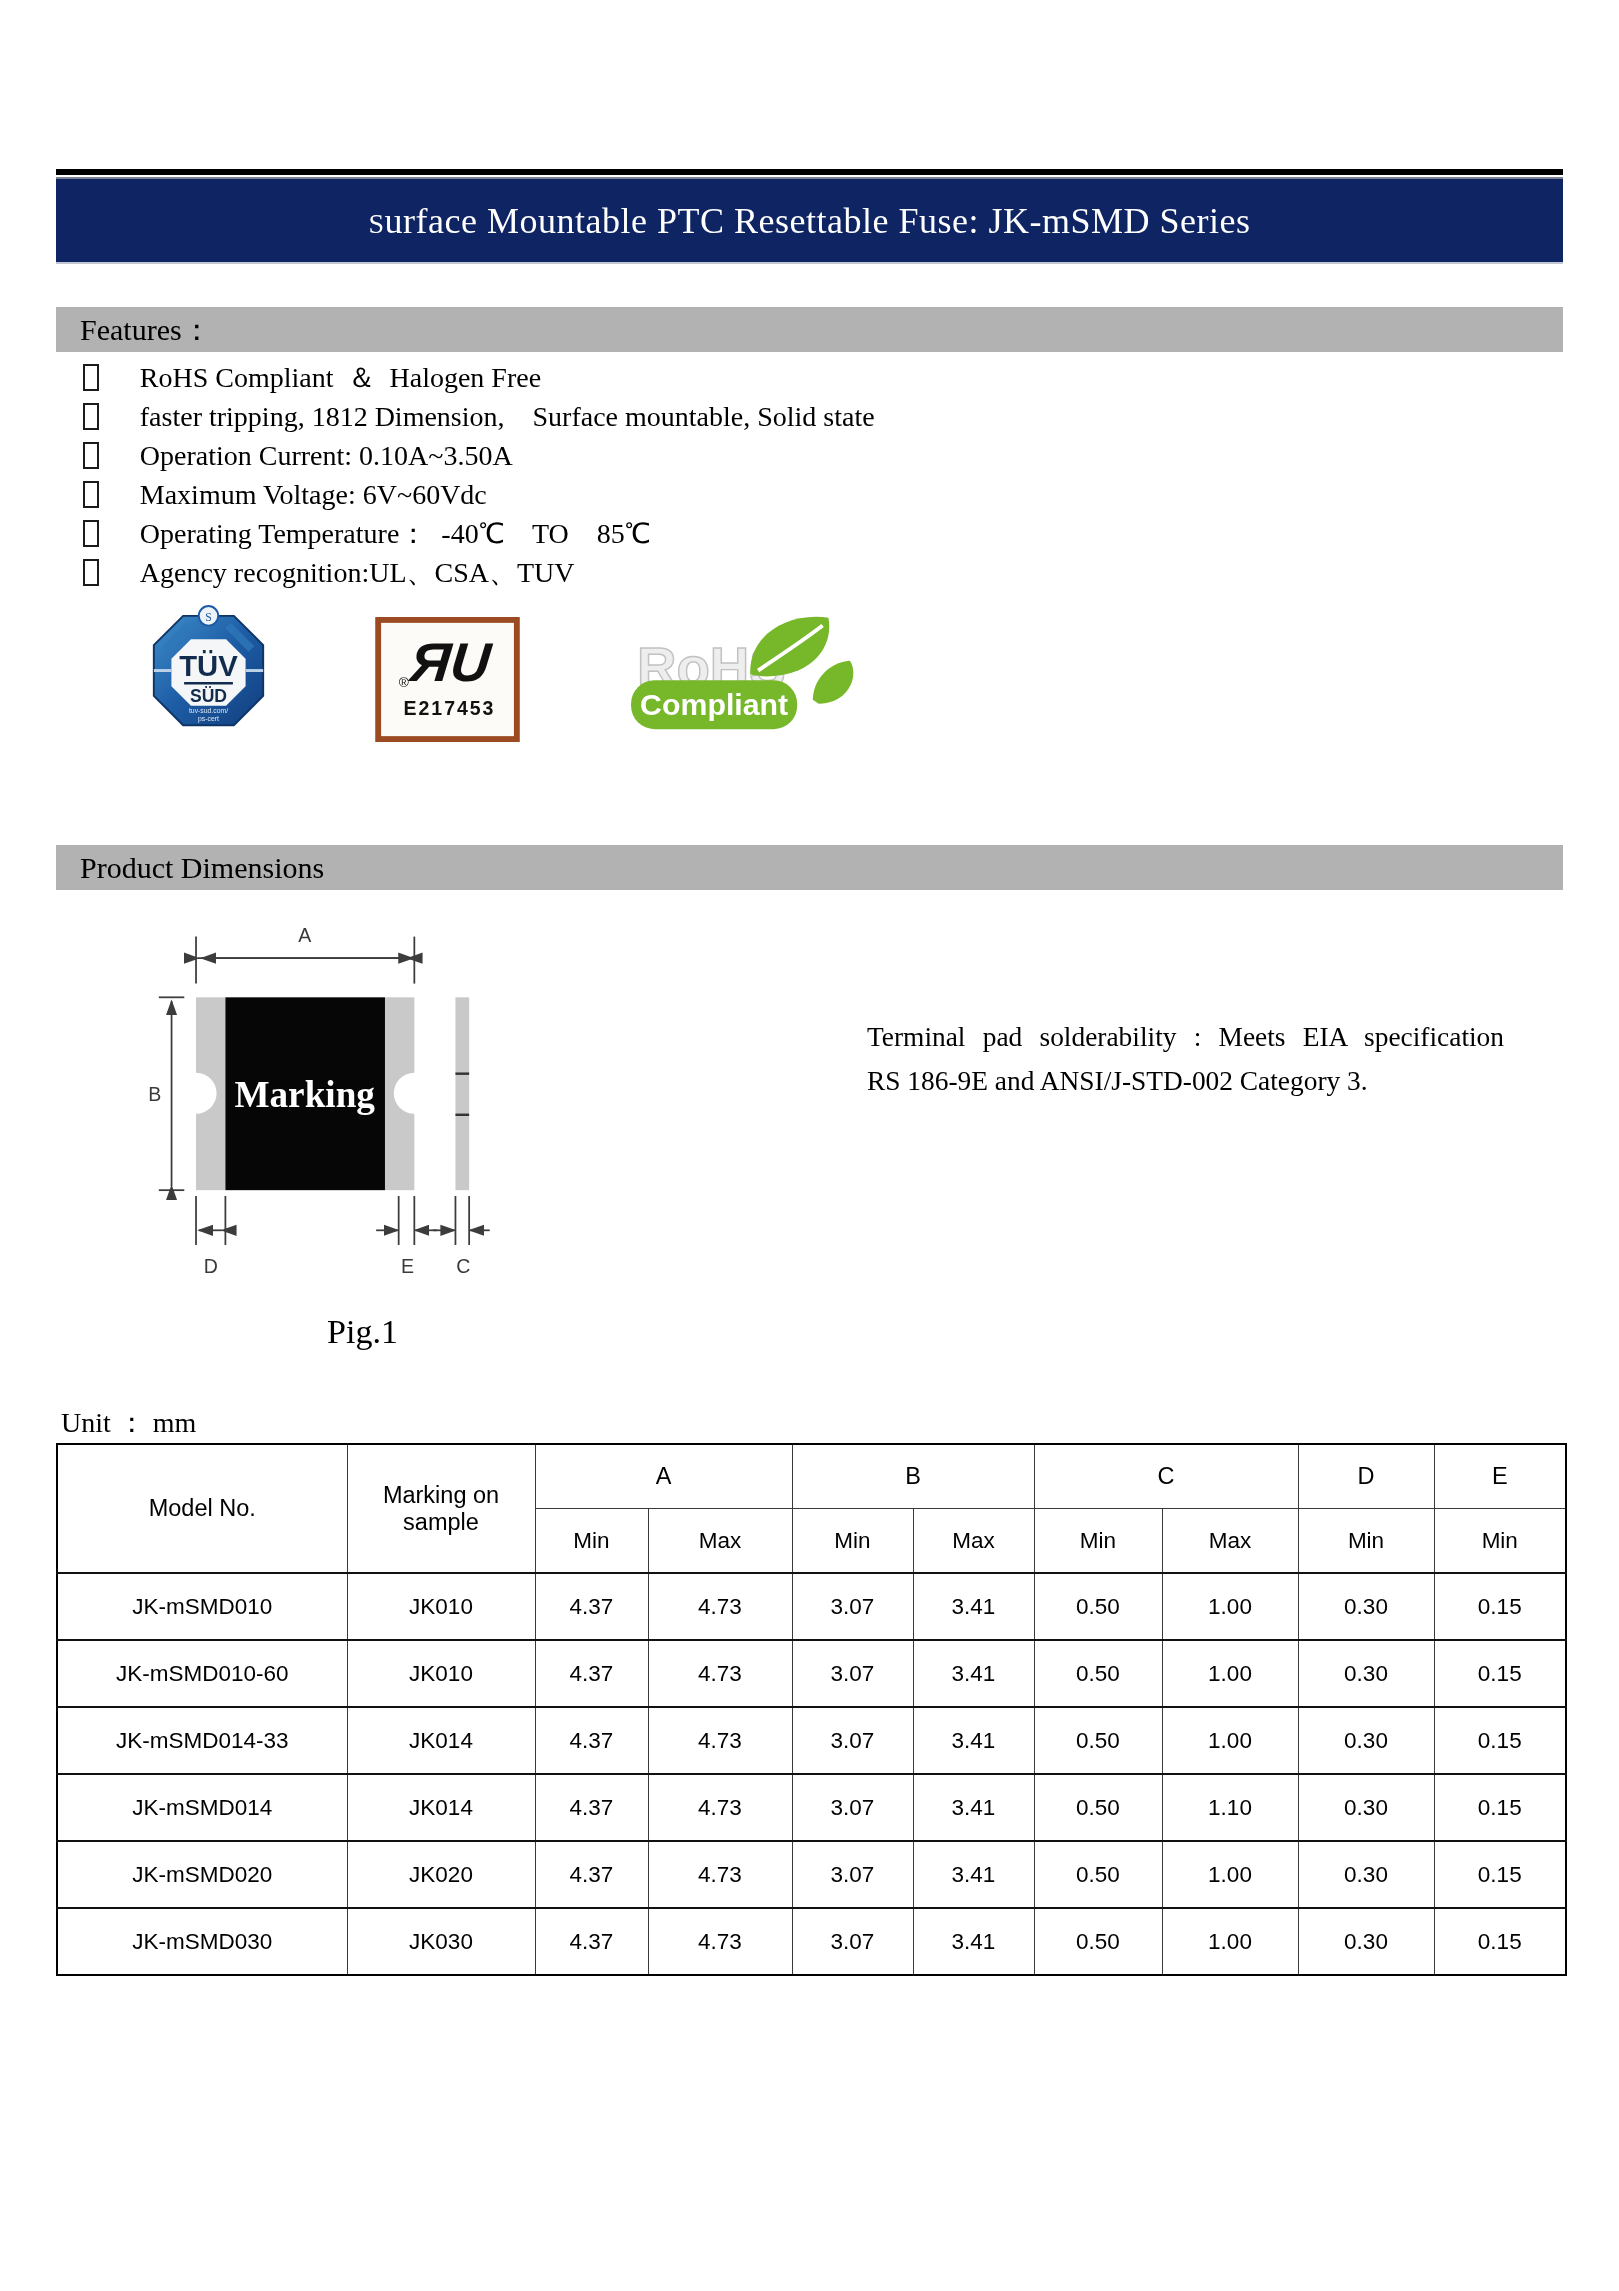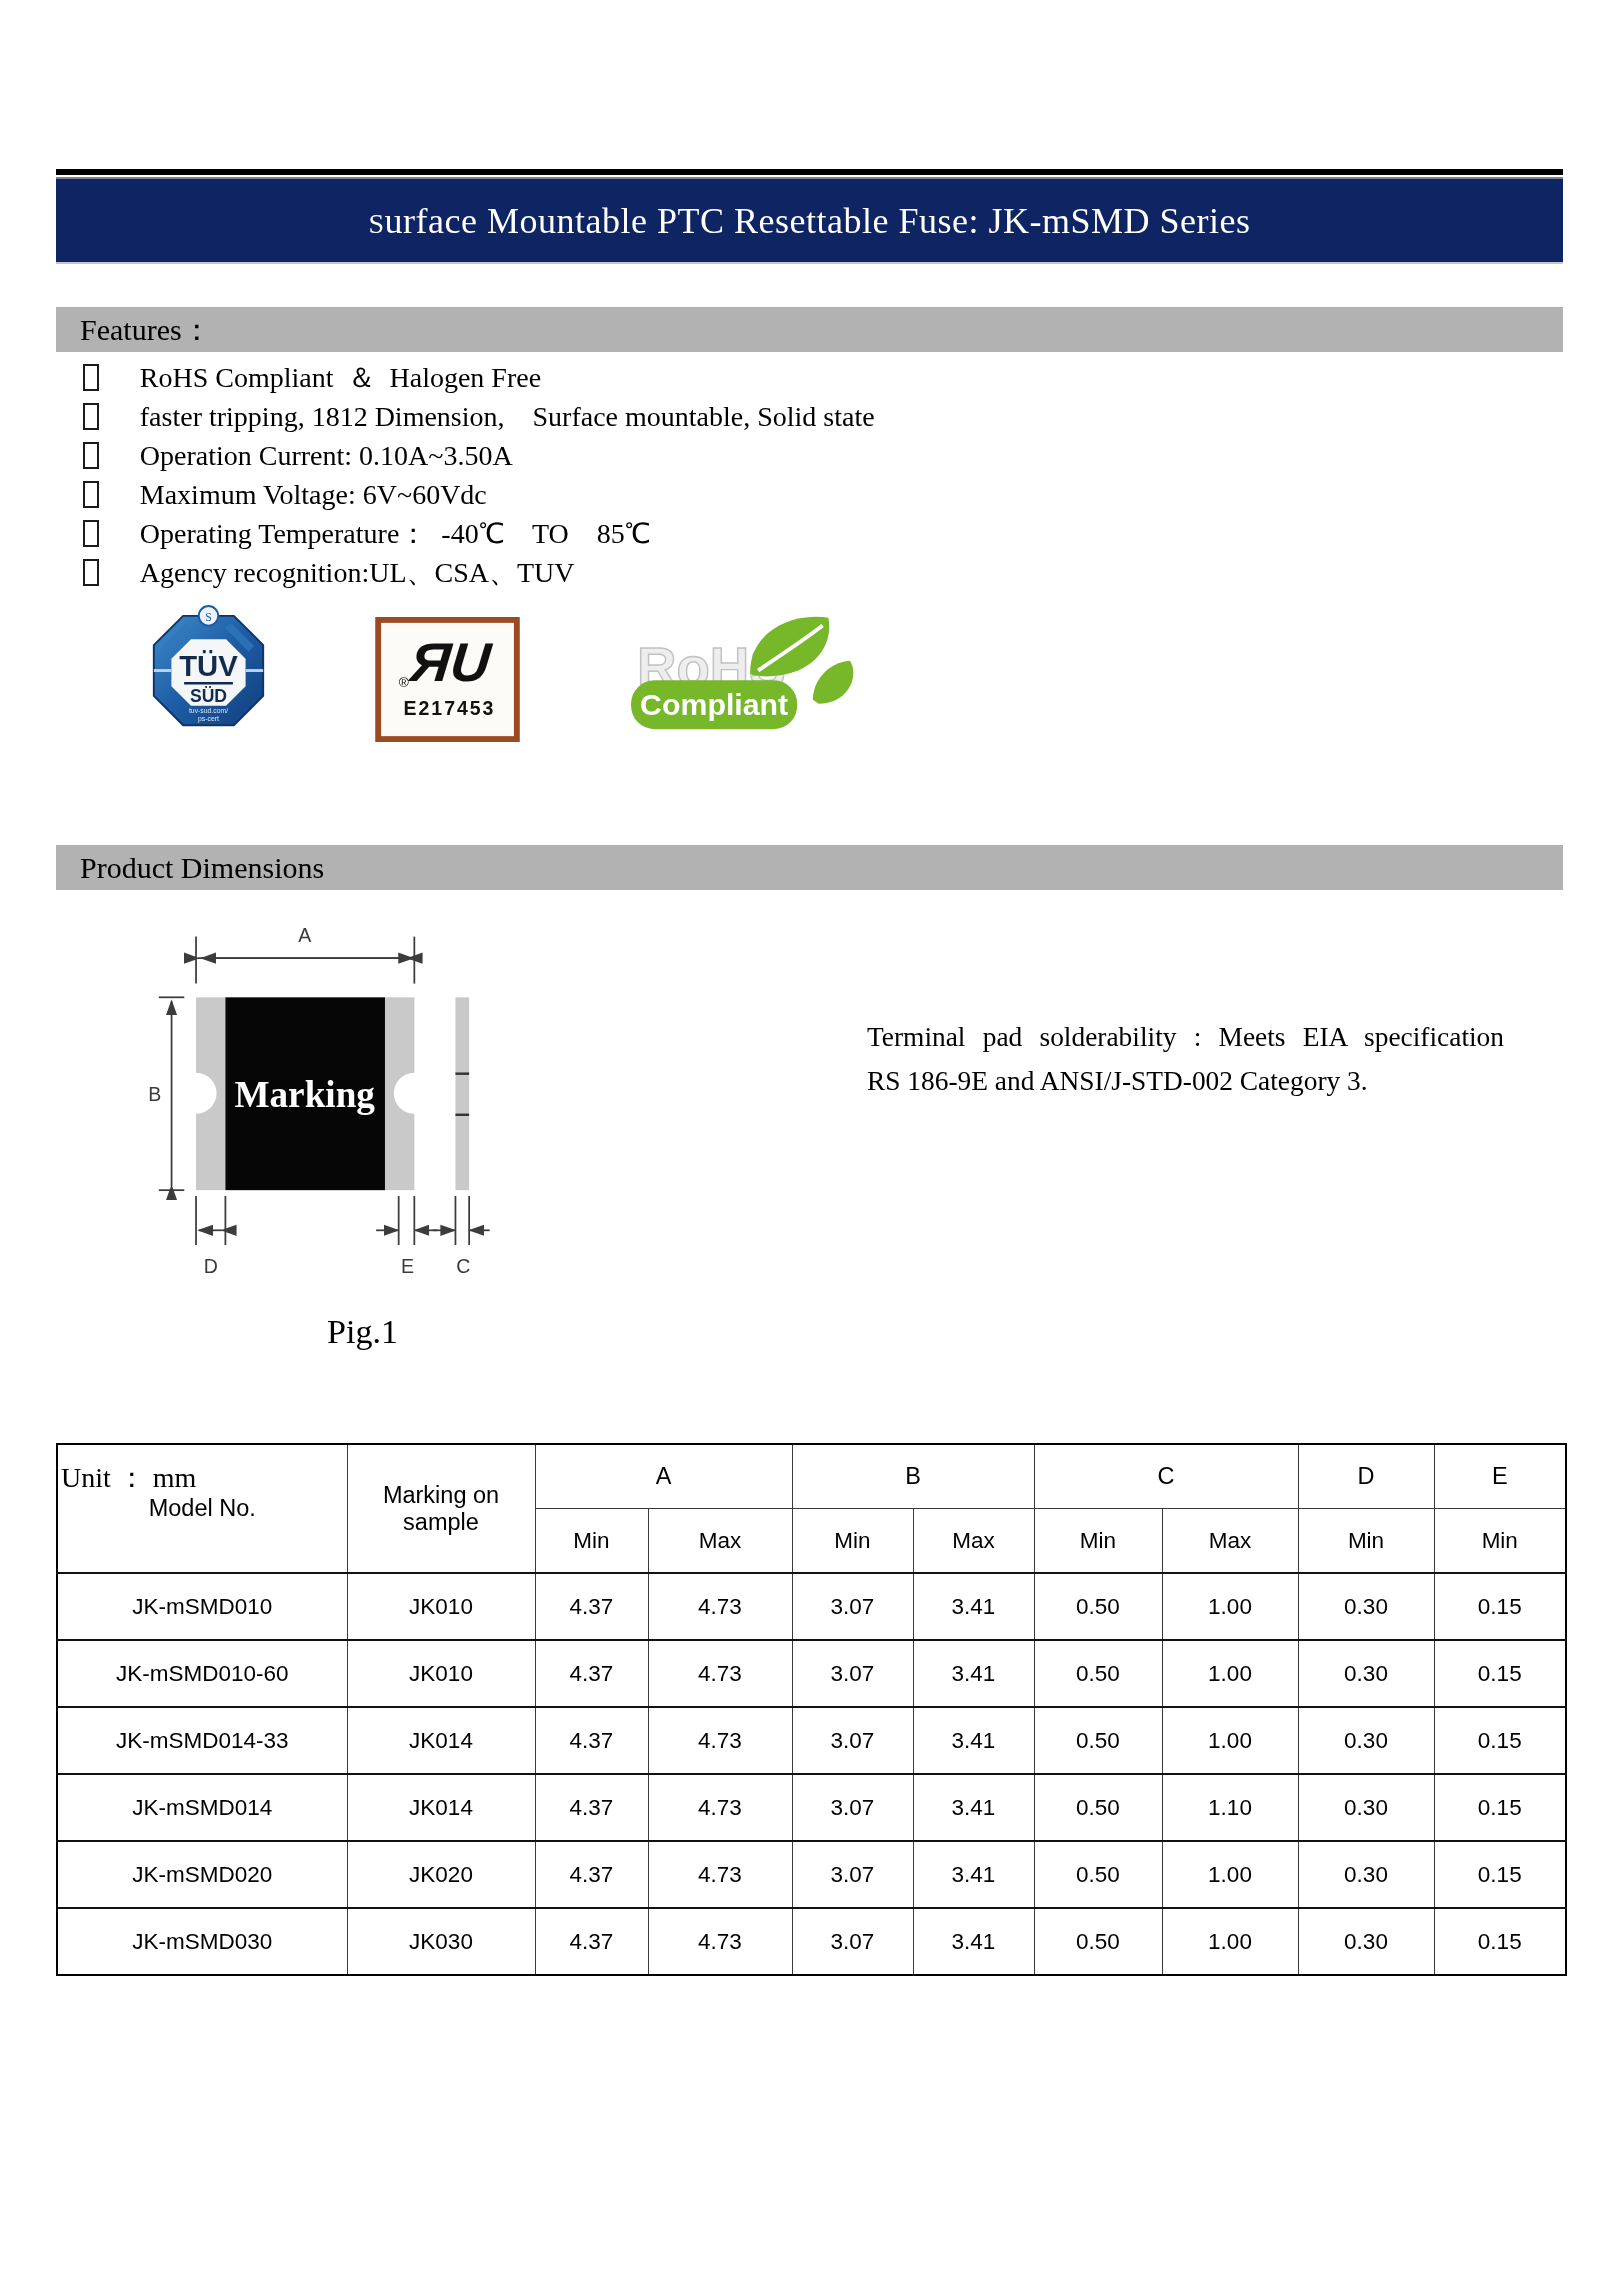--- a/index.html
+++ b/index.html
@@ -34,21 +34,21 @@
   .logo { position:absolute; }
   .tuv-logo { left:147px; top:602px; }
   .ul-logo  { left:375px; top:617px; }
   .rohs-logo{ left:627px; top:606px; }
   
   .fig-svg { position:absolute; left:137px; top:919px; }
   .fig-caption { position:absolute; left:284px; top:1313px; width:157px; text-align:center; font-size:34px; }
   .terminal-text { position:absolute; left:867px; top:1015px; width:637px; font-size:27.4px; line-height:44px; }
   .terminal-text .just { text-align:justify; text-align-last:justify; }
   
-  .unit-label { position:absolute; left:61px; top:1459px; font-size:28px; white-space:pre-wrap; }
+  .unit-label { position:absolute; left:61px; top:1404px; font-size:28px; white-space:pre-wrap; }
   .dim-table {
     position:absolute; left:56px; top:1443px; width:1509px;
     border-collapse:collapse; table-layout:fixed;
     font-family:"Liberation Sans", sans-serif; font-size:22.5px;
     border:2px solid #000;
   }
   .dim-table th, .dim-table td {
     border:1px solid #3a3a3a; text-align:center; vertical-align:middle;
     font-weight:normal; padding:0; overflow:hidden;
   }

